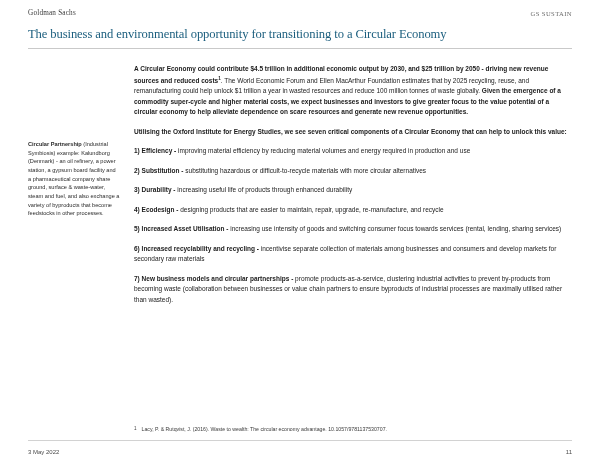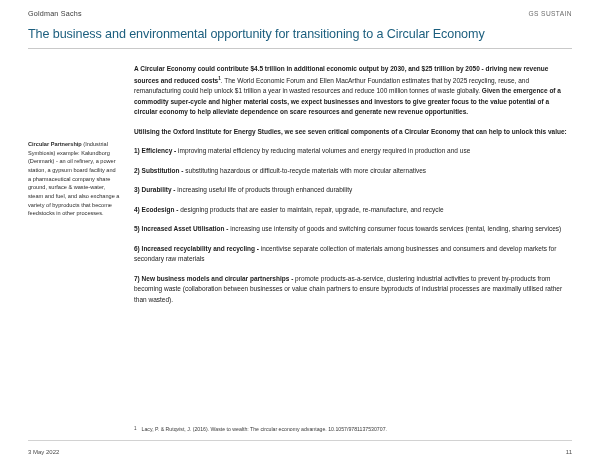--- a/index.html
+++ b/index.html
@@ -24,20 +24,21 @@
 
   
   .header {
     position: absolute;
     top: 0; left: 0; right: 0;
     height: 26px;
     display: flex;
     align-items: center;
     justify-content: space-between;
     padding: 0 28px;
+    font-family: Liberation Serif, serif;
   }
   .header-left {
     font-size: 7.2px;
     color: #3a3a3a;
     letter-spacing: 0.2px;
   }
   .header-right {
     font-size: 6.6px;
     color: #6b6b6b;
     letter-spacing: 0.4px;
@@ -50,20 +51,21 @@
     left: 28px;
     right: 28px;
   }
   .title {
     font-size: 12.6px;
     color: #1b5e7e;
     font-weight: normal;
     letter-spacing: -0.1px;
     line-height: 1.3;
     padding-bottom: 5px;
+    font-family: Liberation Serif, serif;
   }
   .title-rule {
     border-bottom: 0.8px solid #c9c9c9;
     margin-top: 1px;
   }
 
   
   .content {
     position: absolute;
     top: 58px;

